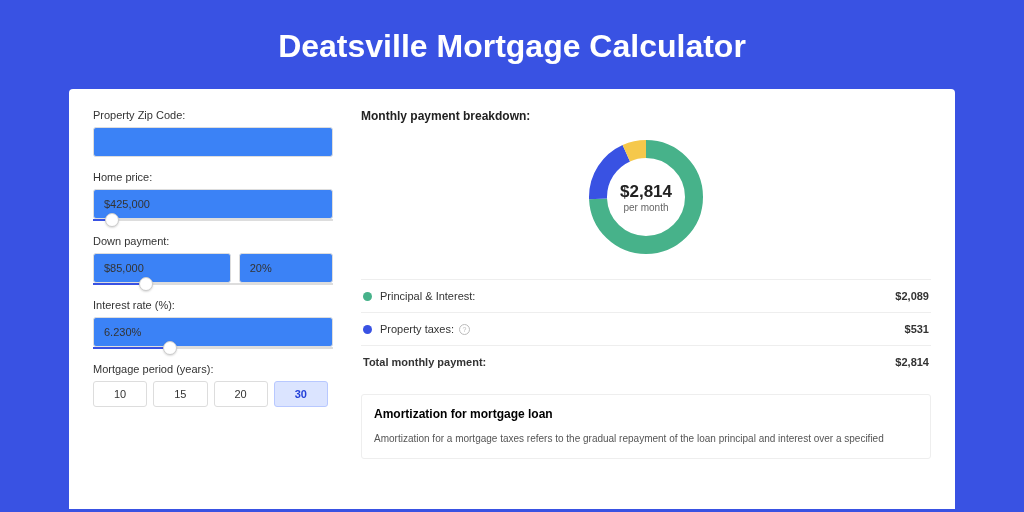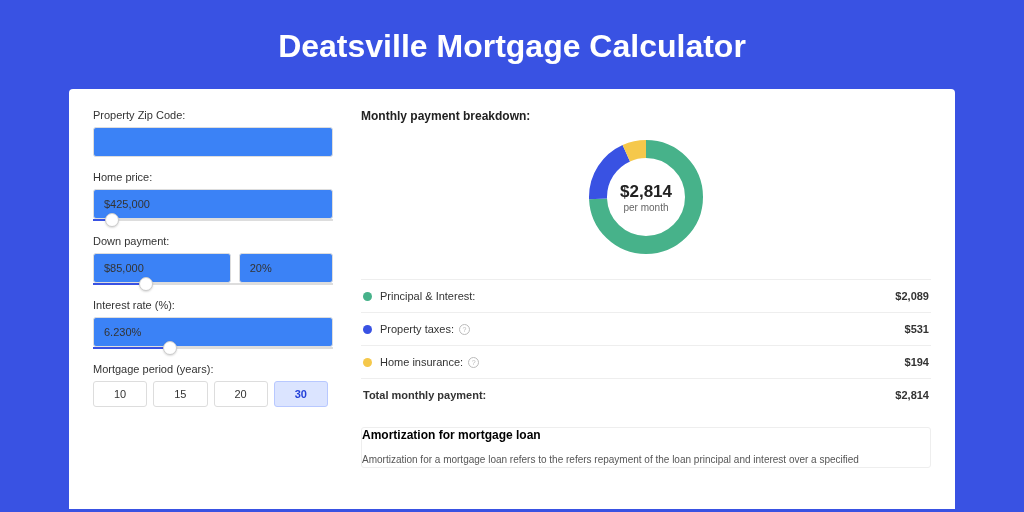--- a/index.html
+++ b/index.html
@@ -30,21 +30,21 @@
 .donut-center{position:absolute;inset:0;display:flex;flex-direction:column;align-items:center;justify-content:center}
 .donut-amount{font-size:17px;font-weight:700;color:#222}
 .donut-sub{font-size:10px;color:#666}
 .legend{border-top:1px solid #eee}
 .legend-row{display:flex;align-items:center;padding:10px 2px;font-size:11px;color:#333;border-bottom:1px solid #eee}
 .dot{width:9px;height:9px;border-radius:50%;margin-right:8px;flex-shrink:0}
 .legend-label{flex:1;display:flex;align-items:flex-end;gap:5px}
 .legend-val{font-weight:700}
 .info-ic{width:11px;height:11px;border:1px solid #bbb;border-radius:50%;display:inline-flex;align-items:center;justify-content:center;font-size:7px;color:#bbb}
 .legend-row.total{font-weight:700;border-bottom:none}
-.amort{margin-top:16px;border:1px solid #eee;border-radius:3px;}
+.amort{margin-top:16px;border:1px solid #eee;border-radius:3px;padding:12px}
 .amort-title{font-size:12px;font-weight:700;margin-bottom:10px}
 .amort-text{font-size:10px;color:#555;line-height:1.5}
 </style>
 </head>
 <body>
 
 <h1 class="page-title">Deatsville Mortgage Calculator</h1>
 
 <div class="card">
   <div class="left">
@@ -122,32 +122,24 @@
           <span class="legend-val">$2,089</span>
         </div>
         <div class="legend-row">
           <span class="dot" style="background: rgb(57, 82, 227);"></span>
           <span class="legend-label">
             <span>Property taxes:</span>
             <span class="info-ic">?</span>
           </span>
           <span class="legend-val">$531</span>
         </div>
-        <div class="legend-row">
-          <span class="dot" style="background: rgb(245, 200, 75);"></span>
-          <span class="legend-label">
-            <span>Home insurance:</span>
-            <span class="info-ic">?</span>
-          </span>
-          <span class="legend-val">$194</span>
-        </div>
         <div class="legend-row total">
           <span class="legend-label">Total monthly payment:</span>
           <span class="legend-val">$2,814</span>
         </div>
       </div>
 
     <div class="amort">
       <div class="amort-title">Amortization for mortgage loan</div>
-      <div class="amort-text">Amortization for a mortgage loan refers to the refers repayment of the loan principal and interest over a specified</div>
+      <div class="amort-text">Amortization for a mortgage taxes refers to the gradual repayment of the loan principal and interest over a specified</div>
     </div>
   </div>
 </div>
 
 </body></html>

